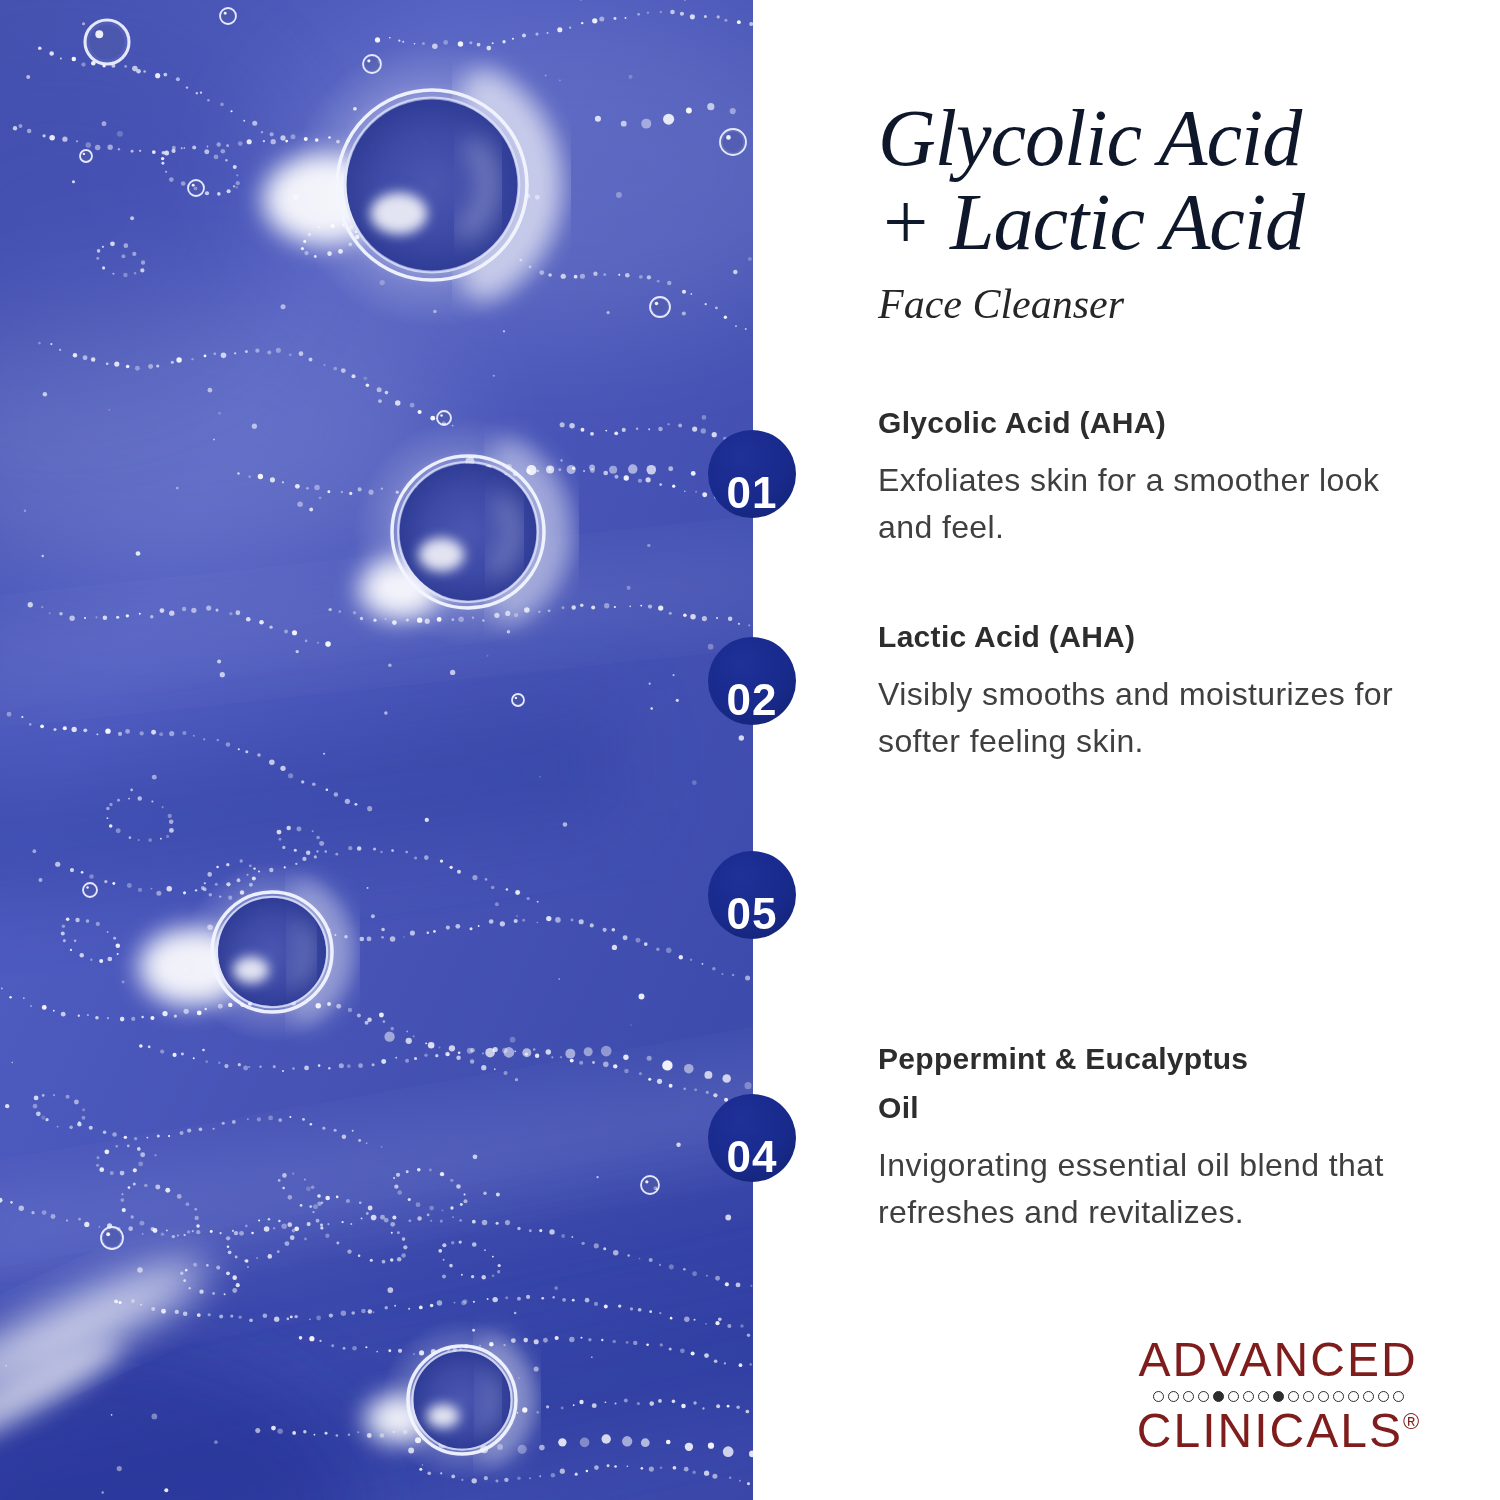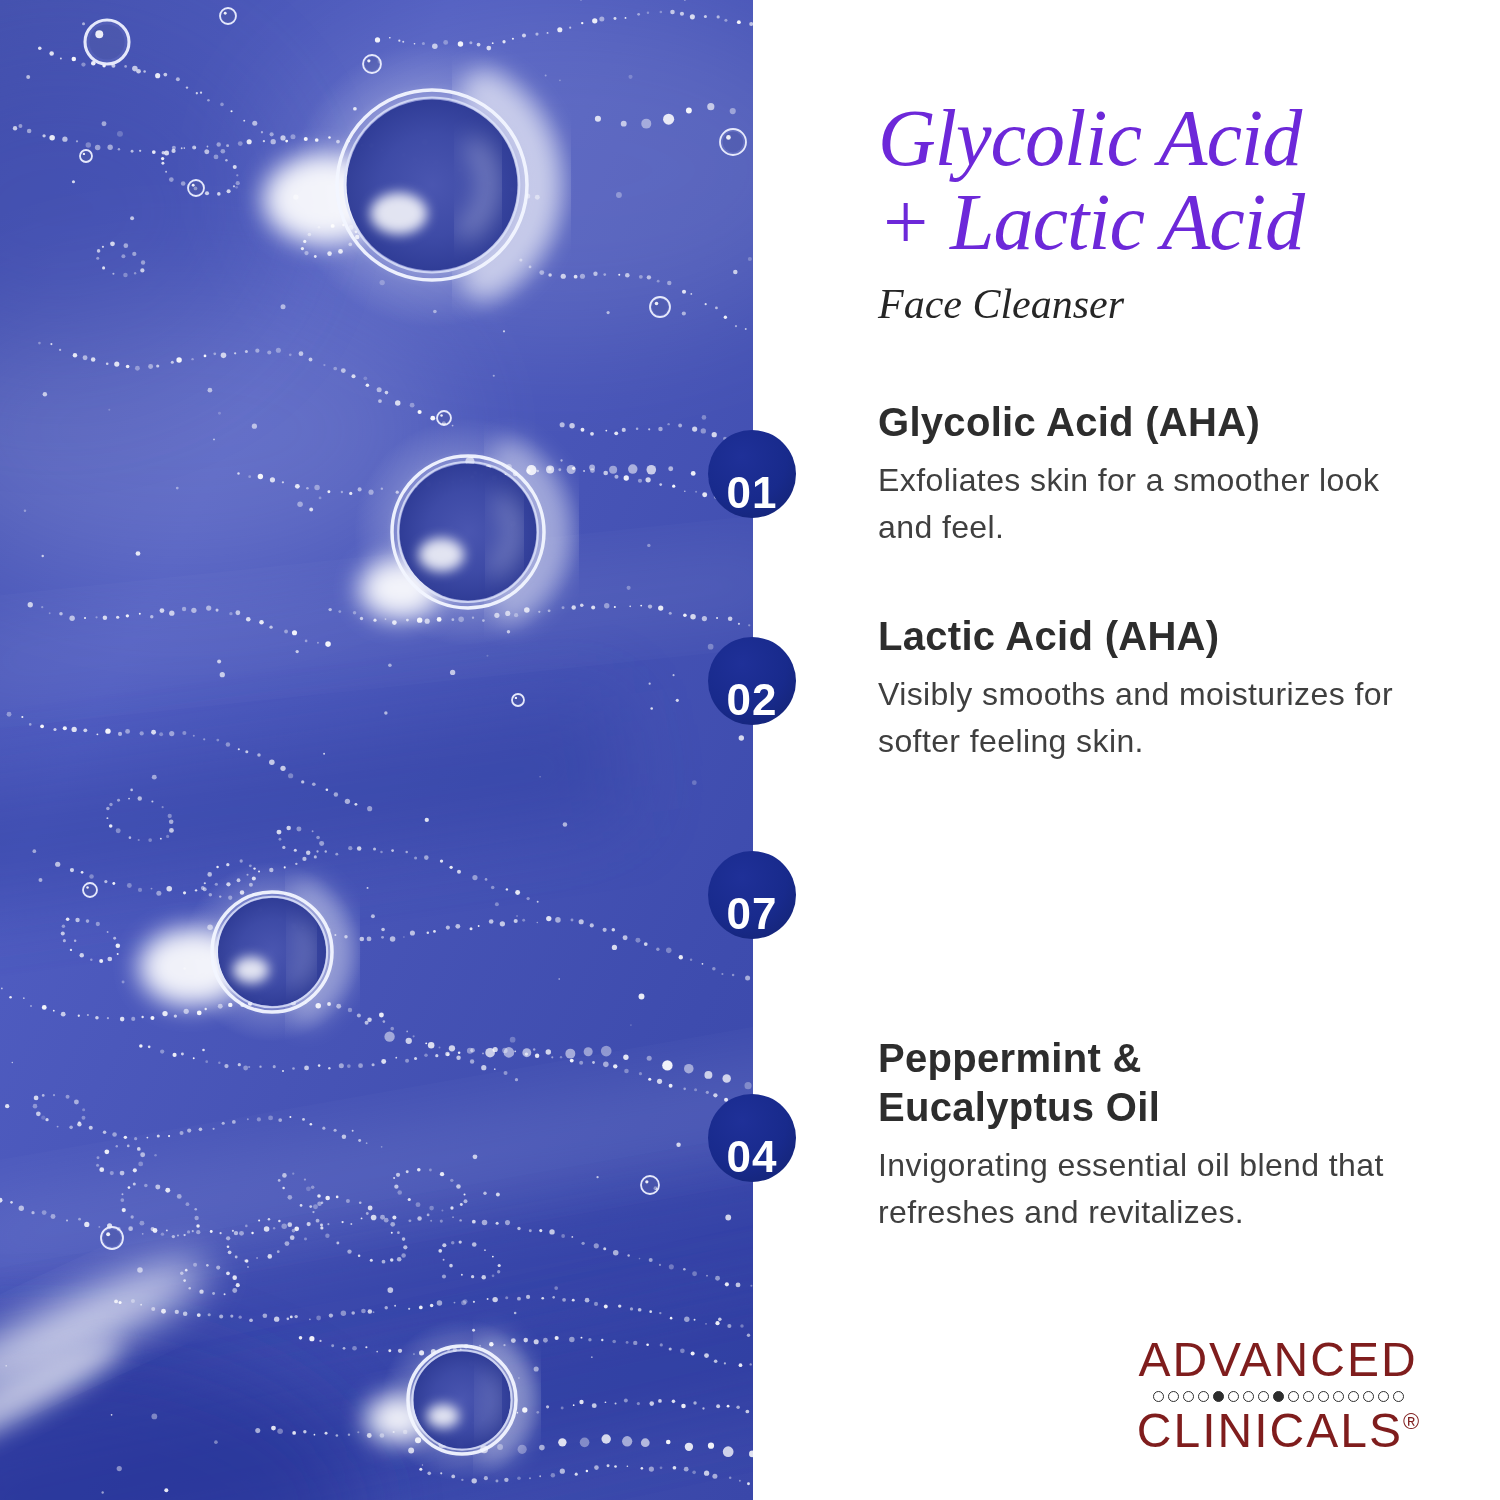--- a/index.html
+++ b/index.html
@@ -9,26 +9,26 @@
   .photo{position:absolute;left:0;top:0;width:753px;height:1500px;overflow:hidden;}
   .photo svg{display:block;}
   
   .badge{position:absolute;left:708px;width:88px;height:88px;border-radius:50%;
          background:radial-gradient(circle at 38% 30%, #1f3098 0%, #182a8c 55%, #13226f 100%);
          display:flex;align-items:flex-end;justify-content:center;}
   .badge span{color:#ffffff;font-size:44px;font-weight:700;letter-spacing:1px;}
   
   .titleblock{position:absolute;left:878px;top:96px;width:580px;}
   .title{margin:0;font-family:"Liberation Serif",serif;font-style:italic;font-weight:400;
-         font-size:80px;line-height:84px;letter-spacing:-1px;color:#6d28d9;}
+         font-size:80px;line-height:84px;letter-spacing:-1px;color:#0f172a;}
   .title span{display:block;}
   .subtitle{margin-top:16px;font-family:"Liberation Serif",serif;font-style:italic;
             font-weight:400;font-size:42px;color:#262626;}
   .item{position:absolute;left:878px;width:565px;}
-  .item h2{margin:0;font-size:40px;font-weight:700;color:#2d2d2d;letter-spacing:0.3px;line-height:49px;}
+  .item h2{margin:0;font-size:30px;font-weight:700;color:#2d2d2d;letter-spacing:0.3px;line-height:49px;}
   .item p{margin:10px 0 0 0;font-size:32px;line-height:47px;color:#3f3f3f;letter-spacing:0.4px;}
   .item.narrow h2{max-width:400px;}
   
   .logo{position:absolute;left:1128px;top:1336px;width:300px;text-align:center;color:#7f1d1d;}
   .logo-top,.logo-bottom{font-size:48px;font-weight:400;letter-spacing:2px;line-height:1;white-space:nowrap;}
   .logo-dots{display:flex;justify-content:center;align-items:center;gap:4px;margin:7px 0 5px 0;}
   .logo-dots i{display:block;width:9px;height:9px;border:1.6px solid #2d2d2d;border-radius:50%;box-sizing:content-box;}
   .logo-dots i.filled{background:#2d2d2d;}
   .logo-bottom sup{font-size:22px;letter-spacing:0;vertical-align:18px;}
 </style>
@@ -1414,21 +1414,21 @@
     </svg>
   </div>
 
   <div class="badge" style="top:430px">
     <span>01</span>
     </div>
   <div class="badge" style="top:637px">
     <span>02</span>
     </div>
   <div class="badge" style="top:851px">
-    <span>07</span>
+    <span>05</span>
     </div>
   <div class="badge" style="top:1094px">
     <span>04</span>
     </div>
 
   <div class="titleblock">
     <h1 class="title">
       <span>Glycolic Acid</span>
       <span>+ Lactic Acid</span>
     </h1>

